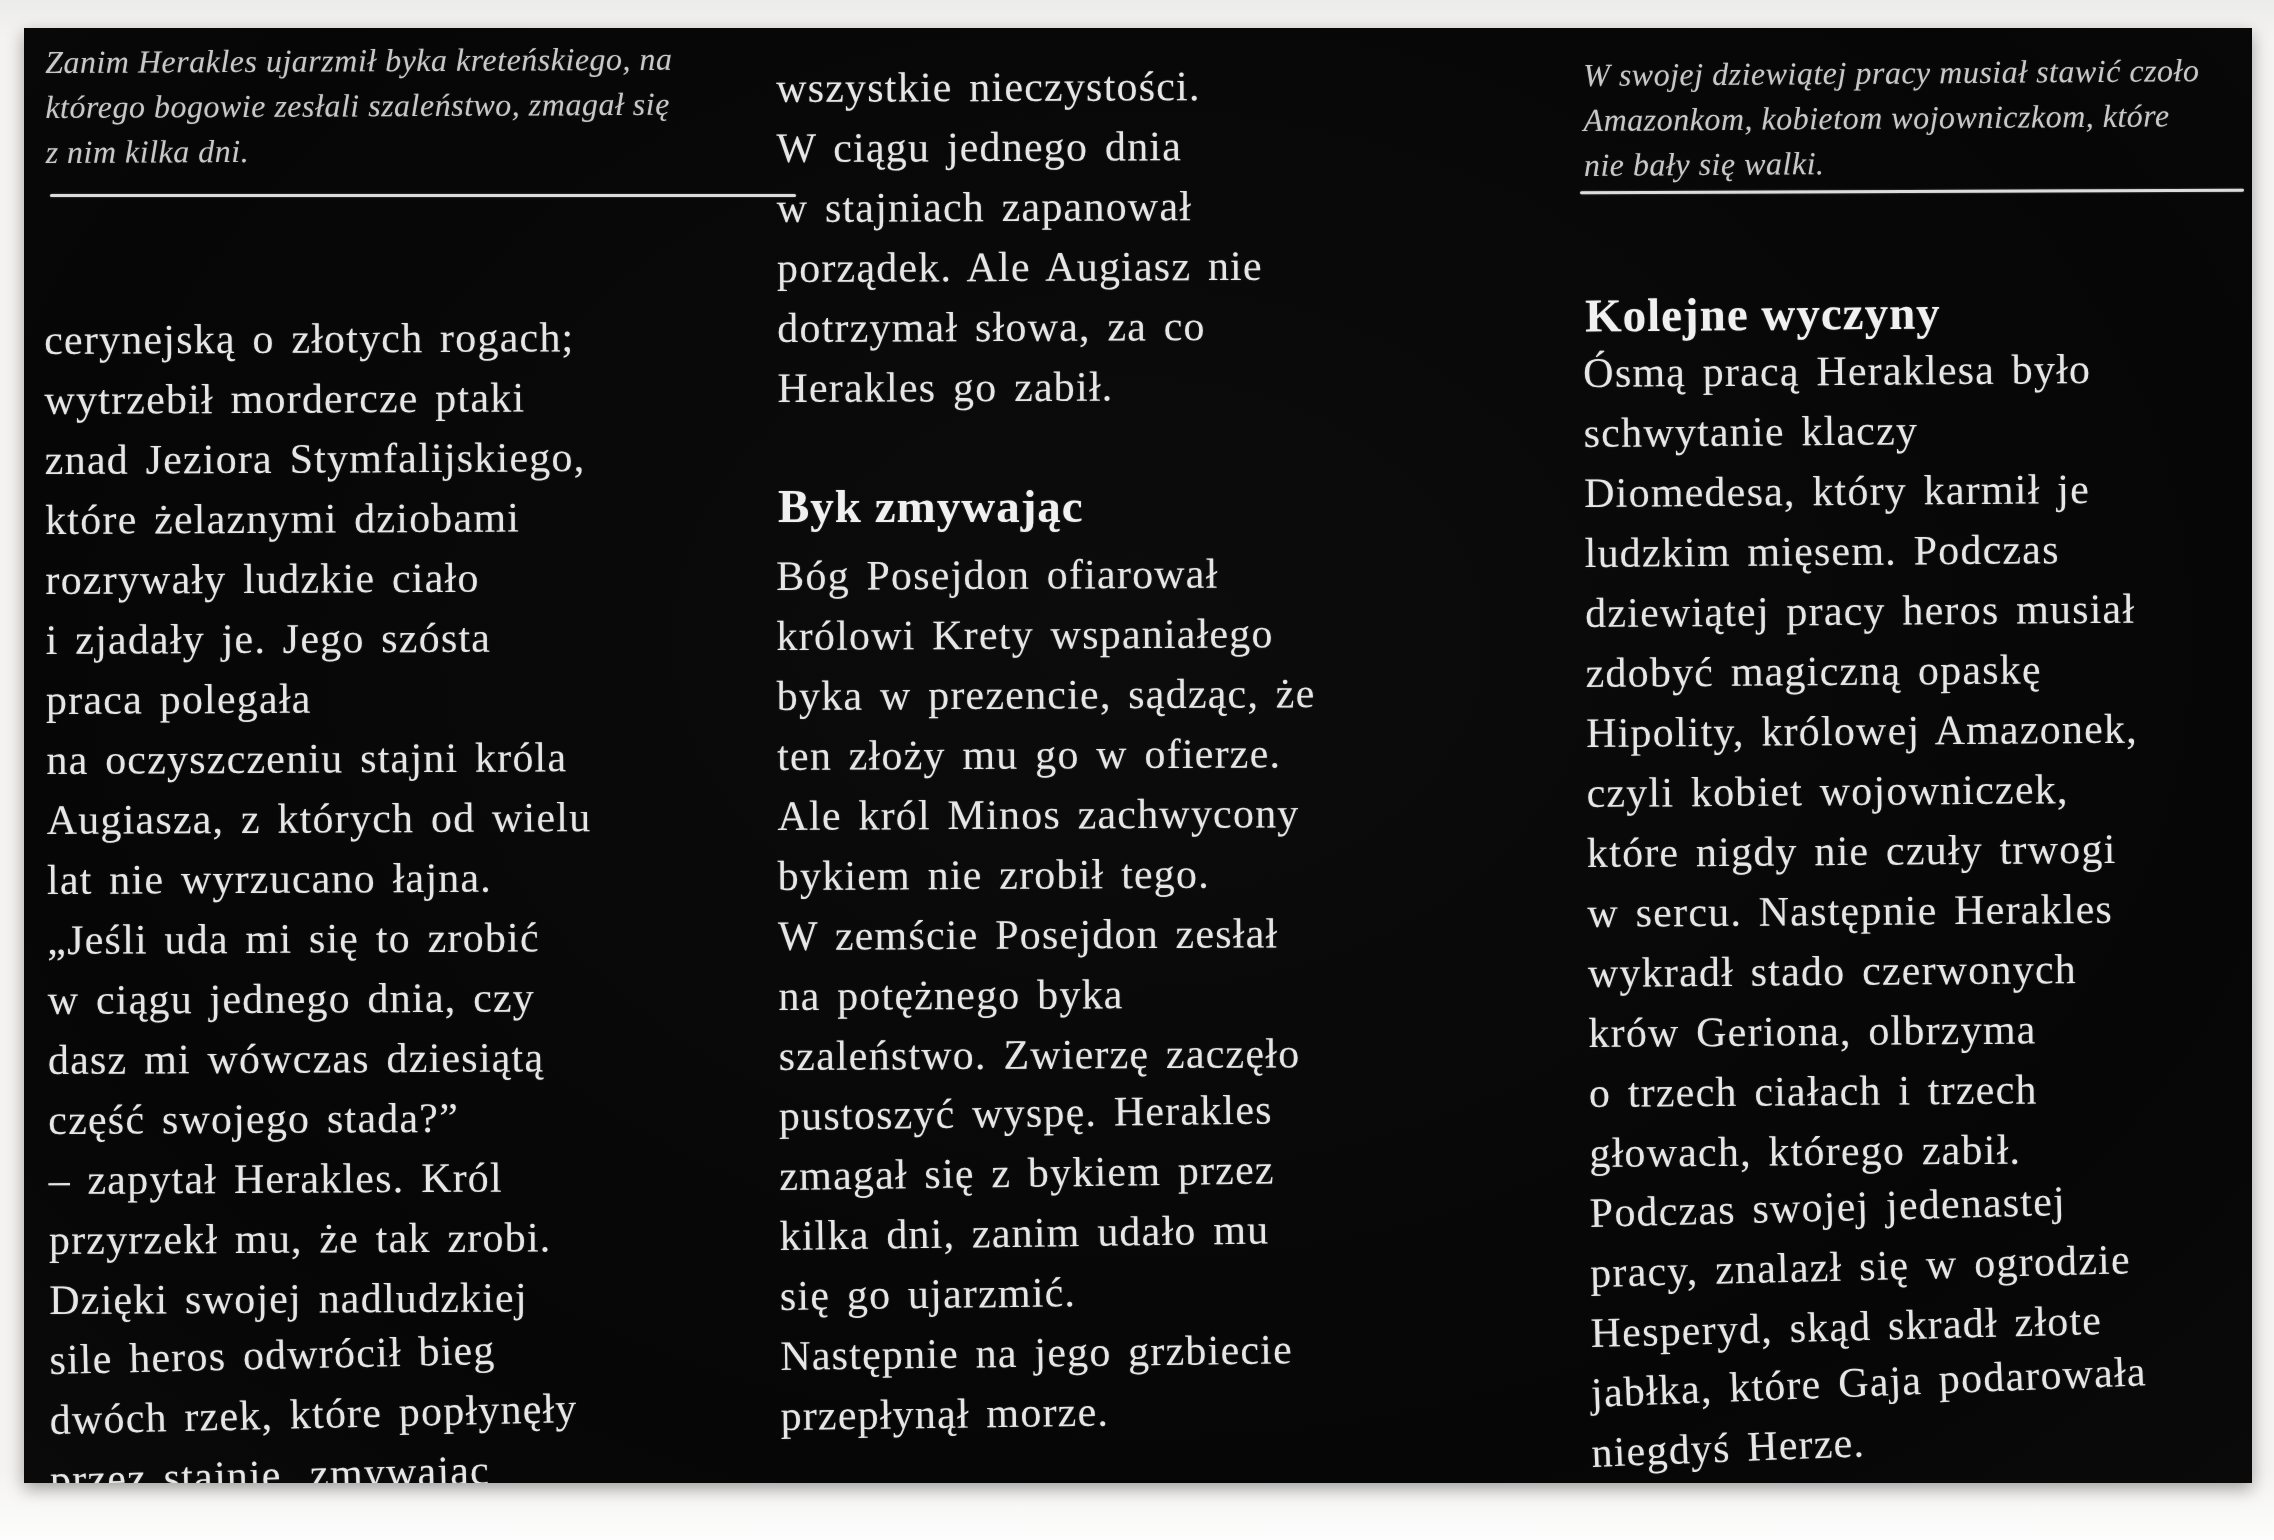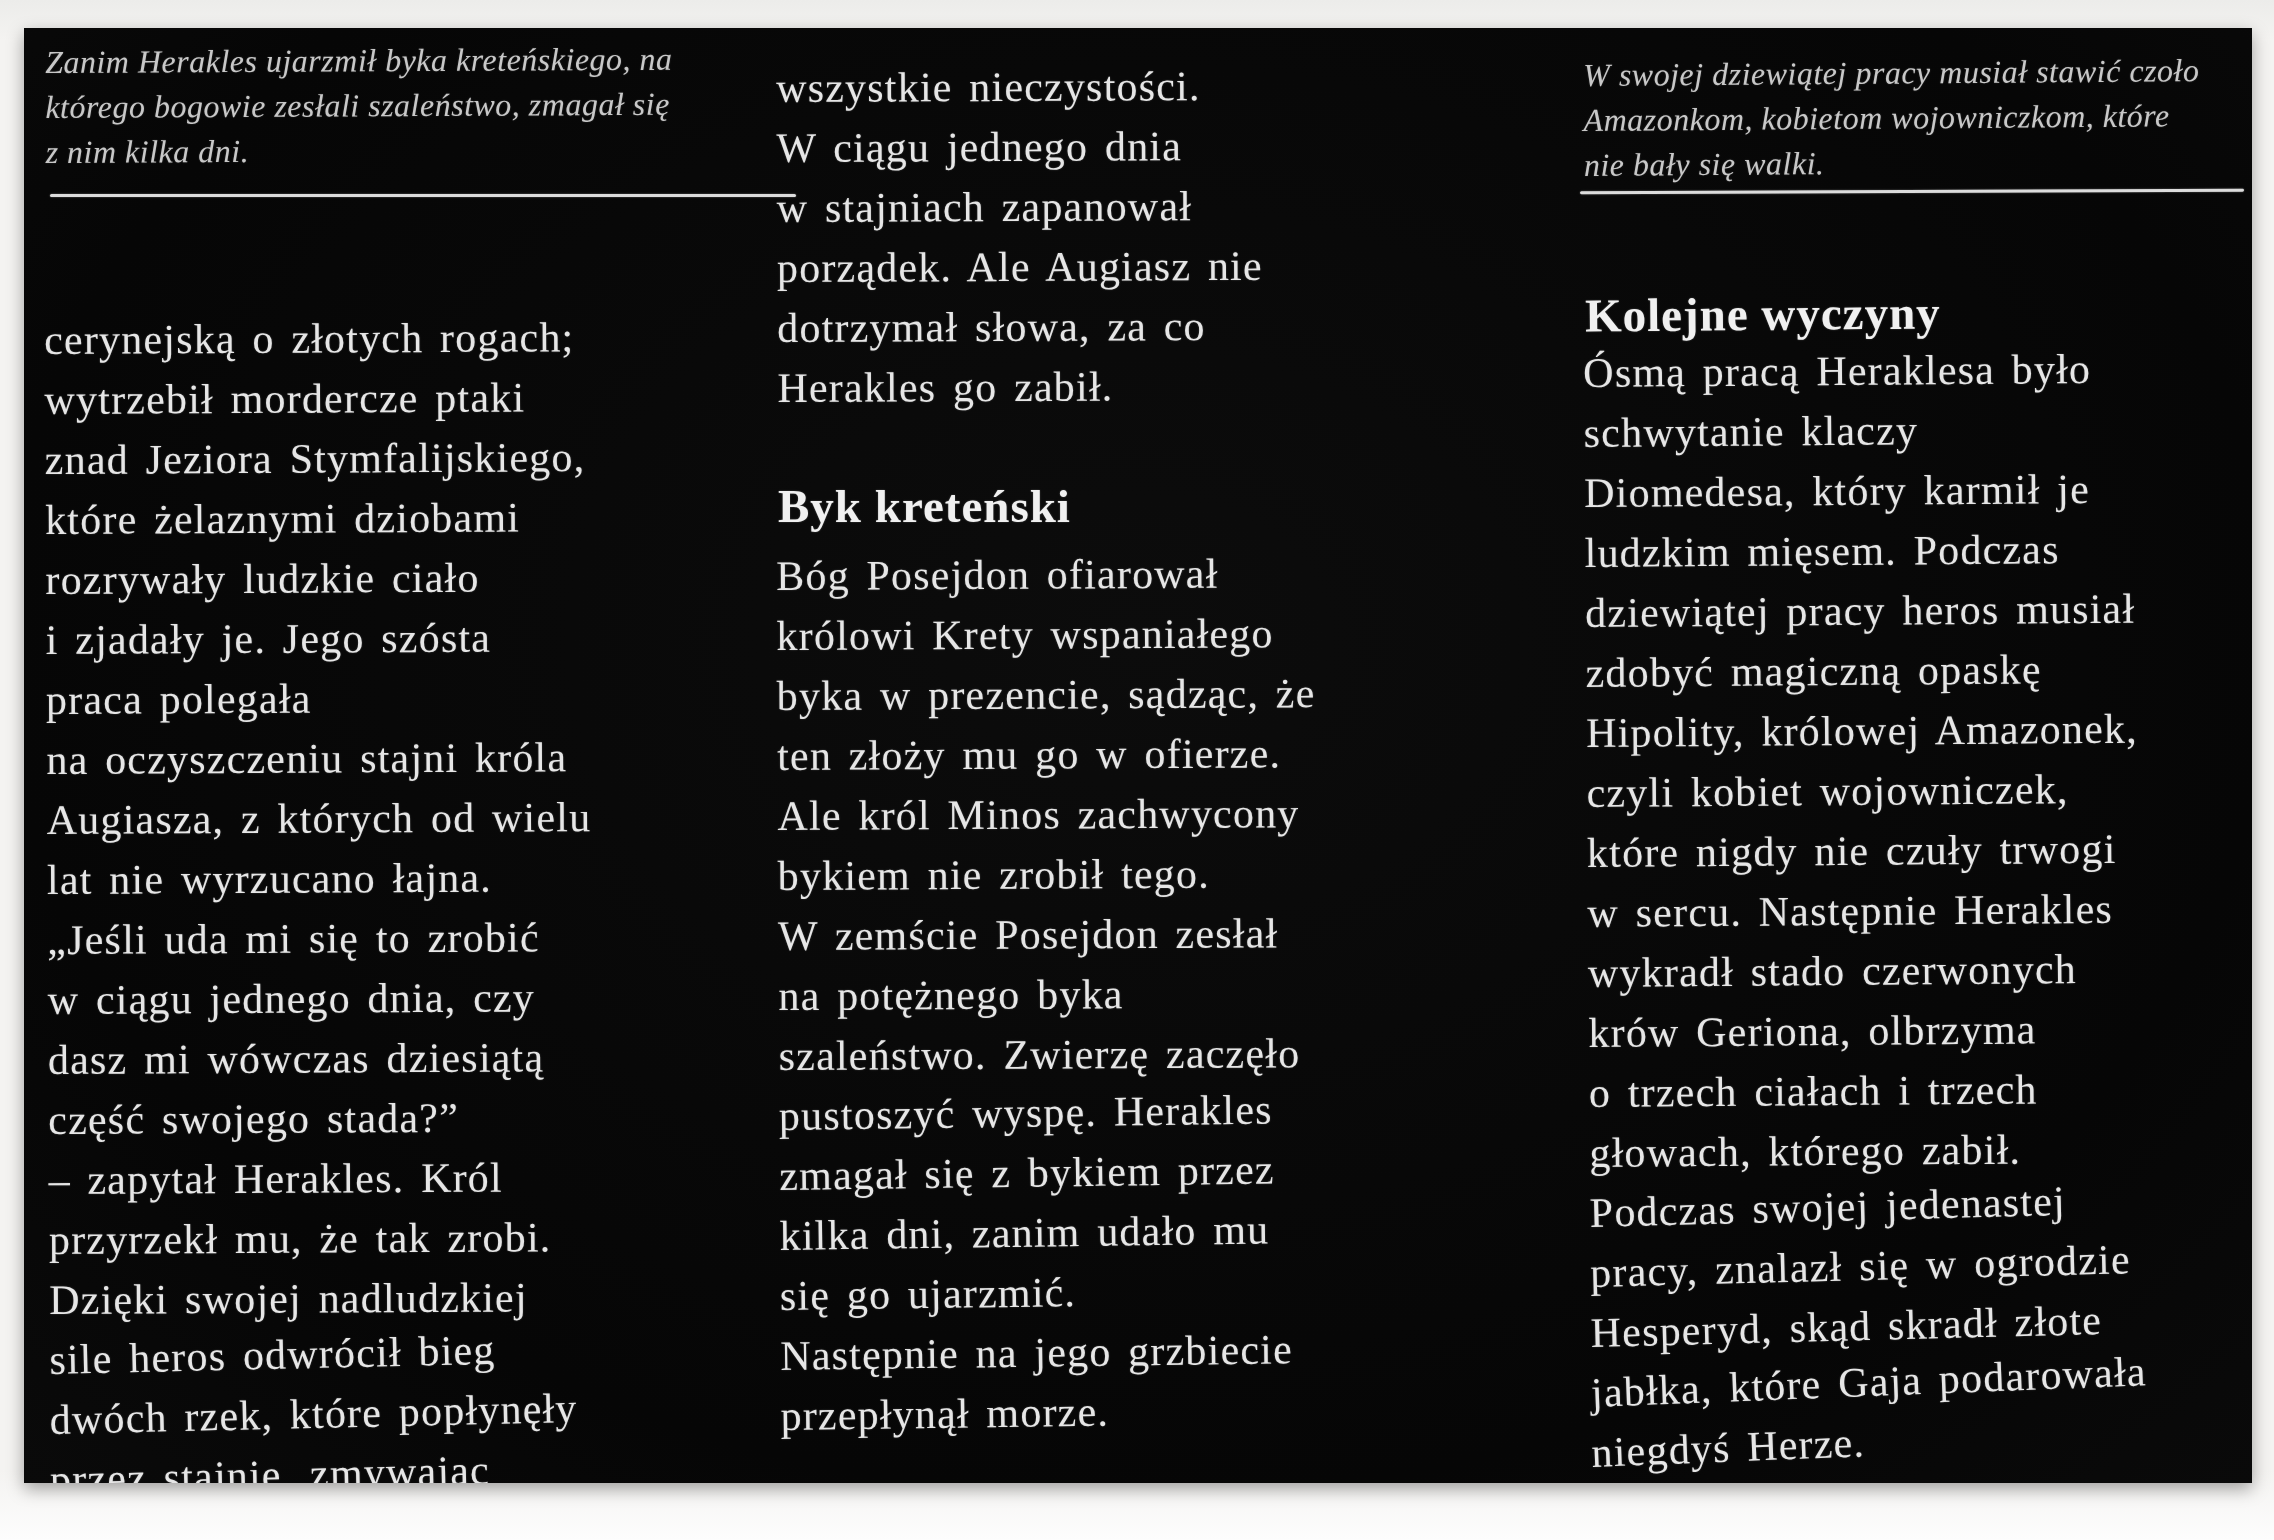--- a/index.html
+++ b/index.html
@@ -106,21 +106,21 @@
 
   <section>
     <div id="mid-para1" class="block bodytext">
         <div class="line">wszystkie nieczystości.</div>
         <div class="line">W ciągu jednego dnia</div>
         <div class="line">w stajniach zapanował</div>
         <div class="line">porządek. Ale Augiasz nie</div>
         <div class="line">dotrzymał słowa, za co</div>
         <div class="line">Herakles go zabił.</div>
       </div>
-    <div id="mid-heading" class="block heading">Byk kreteński</div>
+    <div id="mid-heading" class="block heading">Byk zmywając</div>
     <div id="mid-para2" class="block bodytext">
         <div class="line">Bóg Posejdon ofiarował</div>
         <div class="line">królowi Krety wspaniałego</div>
         <div class="line">byka w prezencie, sądząc, że</div>
         <div class="line">ten złoży mu go w ofierze.</div>
         <div class="line">Ale król Minos zachwycony</div>
         <div class="line">bykiem nie zrobił tego.</div>
         <div class="line">W zemście Posejdon zesłał</div>
         <div class="line">na potężnego byka</div>
         <div class="line">szaleństwo. Zwierzę zaczęło</div>

